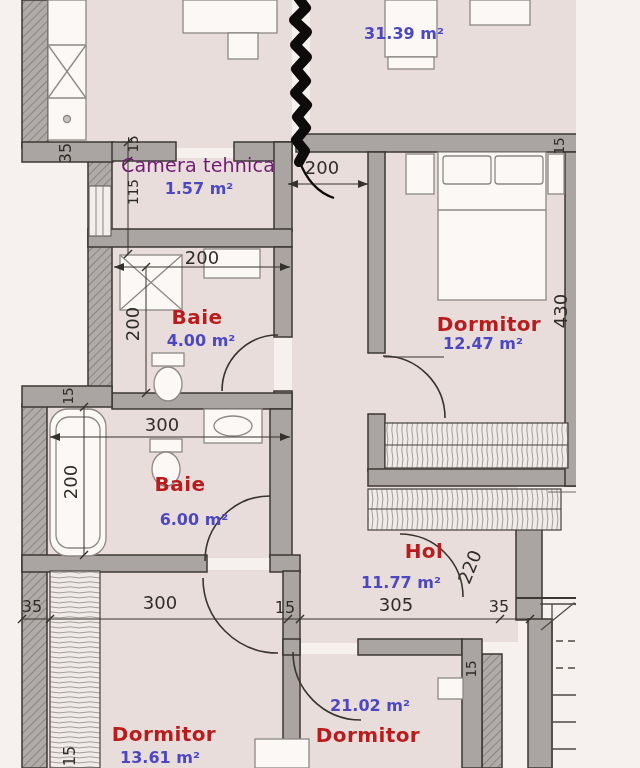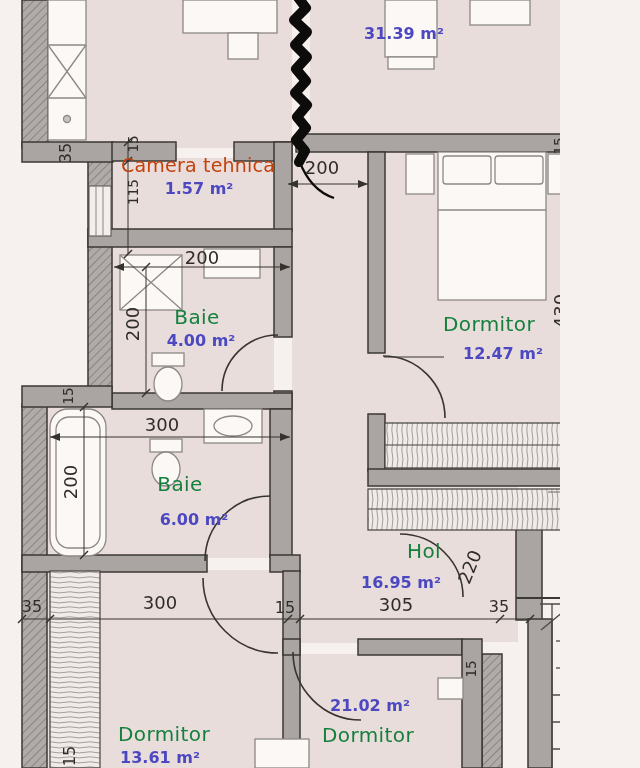--- a/index.html
+++ b/index.html
@@ -1,21 +1,21 @@
 <!DOCTYPE html>
 <html><head>
 <meta charset="utf-8">
 <style>
   html,body{margin:0;padding:0;background:#f6f0ee;}
   .plan{position:relative;width:560px;height:768px;overflow:hidden;
-        font-family:"DejaVu Sans","Liberation Sans",sans-serif;}
+        font-family:"DejaVu Sans","Liberation Sans",sans-serif;padding-left:16px;}
   .plan svg{position:absolute;left:0;top:0;}
   .lbl{position:absolute;transform:translate(-50%,-50%);white-space:nowrap;line-height:1;}
-  .name{color:#15803d;font-size:20px;font-weight:400;letter-spacing:.4px;}
-  .name-sm{color:#c2410c;font-size:19px;font-weight:500;letter-spacing:.2px;}
+  .name{color:#b91c1c;font-size:20px;font-weight:700;letter-spacing:.4px;}
+  .name-sm{color:#701a75;font-size:19px;font-weight:500;letter-spacing:.2px;}
   .area{color:#4b48c2;font-size:16px;font-weight:700;}
   .dim{color:#2f2c28;font-size:16px;font-weight:500;}
   .dim-lg{color:#2f2c28;font-size:18px;font-weight:500;}
   .dim-sm{color:#2f2c28;font-size:13.5px;font-weight:500;}
   .rot{transform:translate(-50%,-50%) rotate(-90deg);}
   .rot68{transform:translate(-50%,-50%) rotate(-68deg);}
 </style>
 </head>
 <body>
 
@@ -208,27 +208,27 @@
   <g>
     <path d="M297,-4 L306,8 L294,20 L307,32 L295,45 L307,57 L296,69 L306,81 L295,93 L307,105 L297,117 L306,128 L296,140 L305,151 L299,162" stroke="#0e0c0a" stroke-width="10" fill="none" stroke-linejoin="round" stroke-linecap="round"></path>
     <path d="M299,160 Q310,190 334,198" stroke="#0e0c0a" stroke-width="2.2" fill="none"></path>
   </g>
 </svg>
 
 <div class="lbl area" style="left:404px;top:34px;">31.39 m²</div>
 <div class="lbl name-sm" style="left:198px;top:165px;">Camera tehnica</div>
 <div class="lbl area" style="left:199px;top:189px;">1.57 m²</div>
 <div class="lbl name" style="left:489px;top:324px;">Dormitor</div>
-<div class="lbl area" style="left:483px;top:354px;margin-left:20px;">12.47 m²</div>
+<div class="lbl area" style="left:483px;top:344px;">12.47 m²</div>
 <div class="lbl name" style="left:197px;top:317px;">Baie</div>
 <div class="lbl area" style="left:201px;top:341px;">4.00 m²</div>
 <div class="lbl name" style="left:180px;top:484px;">Baie</div>
 <div class="lbl area" style="left:194px;top:520px;">6.00 m²</div>
 <div class="lbl name" style="left:384px;top:551px;margin-left:40px;">Hol</div>
-<div class="lbl area" style="left:401px;top:583px;">16.95 m²</div>
+<div class="lbl area" style="left:401px;top:583px;">11.77 m²</div>
 <div class="lbl name" style="left:164px;top:734px;">Dormitor</div>
 <div class="lbl area" style="left:160px;top:758px;">13.61 m²</div>
 <div class="lbl area" style="left:370px;top:706px;">21.02 m²</div>
 <div class="lbl name" style="left:368px;top:735px;">Dormitor</div>
 
 <div class="lbl dim rot" style="left:66px;top:153px;">35</div>
 <div class="lbl dim-sm rot" style="left:134px;top:144px;">15</div>
 <div class="lbl dim-sm rot" style="left:134px;top:192px;">115</div>
 <div class="lbl dim-lg" style="left:322px;top:168px;">200</div>
 <div class="lbl dim-sm rot" style="left:560px;top:146px;">15</div>

